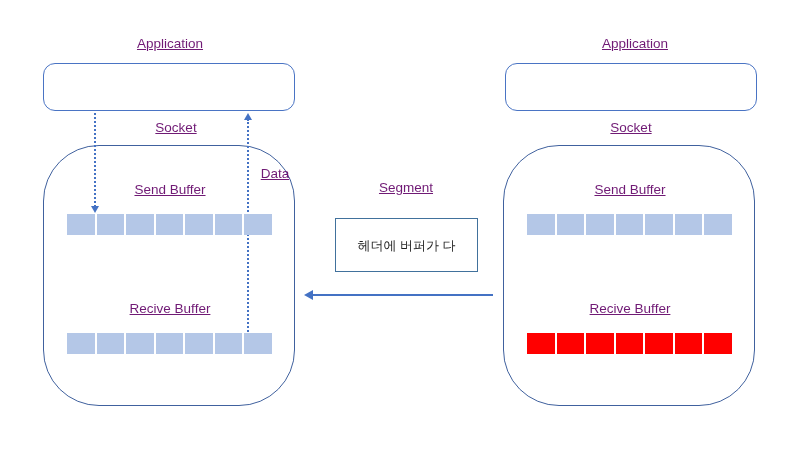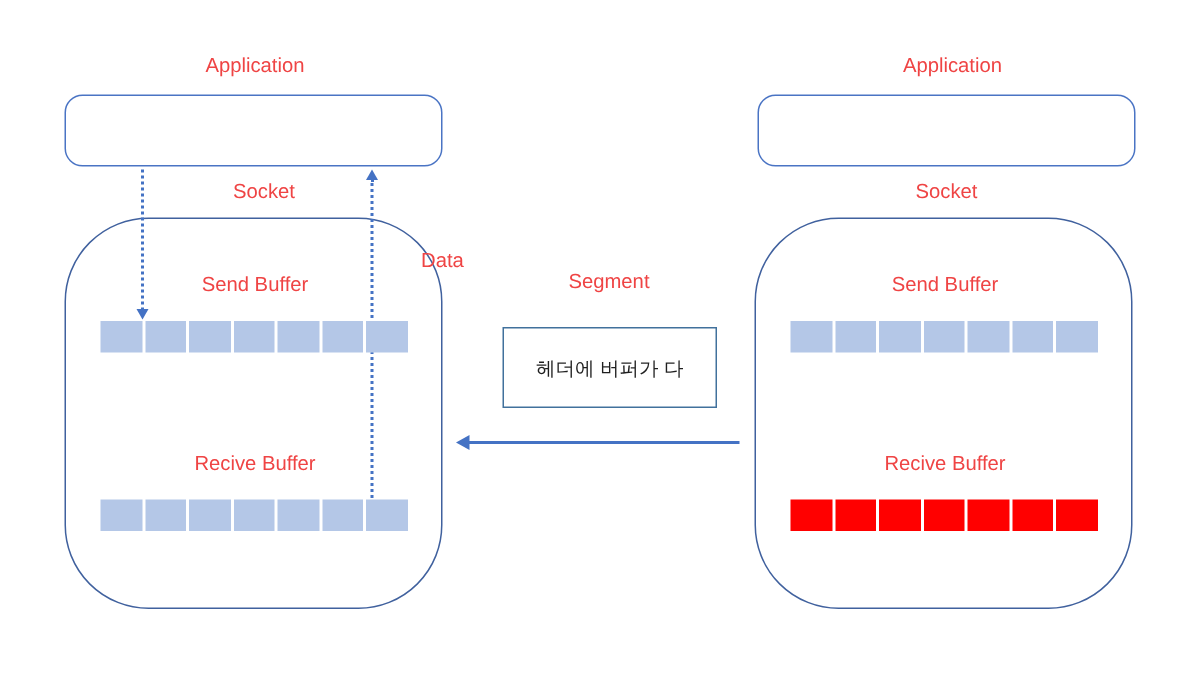--- a/index.html
+++ b/index.html
@@ -2,21 +2,21 @@
 <html><head>
 <meta charset="utf-8">
 <style>
   html,body{margin:0;padding:0;}
   body{
     width:800px;height:450px;position:relative;background:#ffffff;
     font-family:"Liberation Sans","DejaVu Sans",sans-serif;
     color:#1f1f1f;overflow:hidden;
   }
   .abs{position:absolute;}
-  .label{font-size:13.5px;text-align:center;white-space:nowrap;color:#ef4444;}
+  .label{font-size:13.5px;text-align:center;white-space:nowrap;color:#701a75;text-decoration:underline;}
   .app-box{
     width:252px;height:48px;border:1.5px solid #4a74c4;border-radius:12px;
     background:#ffffff;box-sizing:border-box;
   }
   .host-body{
     width:252px;height:261px;border:1.4px solid #40619e;border-radius:56px;
     background:#ffffff;box-sizing:border-box;
   }
   .cells{
     width:205px;height:21px;display:flex;gap:2px;
@@ -43,21 +43,21 @@
 <div class="abs label" style="left:76px;top:120px;width:200px;">Socket</div>
 
 <div class="abs host-body" style="left:43px;top:145px;"></div>
 
 <div class="abs vline" style="left:94px;top:113px;height:94px;"></div>
 <div class="abs head-down" style="left:91px;top:206px;"></div>
 
 <div class="abs vline" style="left:247px;top:119px;height:213px;"></div>
 <div class="abs head-up" style="left:244px;top:113px;"></div>
 
-<div class="abs label" style="left:255px;top:166px;width:40px;margin-left:20px;">Data</div>
+<div class="abs label" style="left:255px;top:166px;width:40px;">Data</div>
 
 <div class="abs label" style="left:70px;top:182px;width:200px;">Send Buffer</div>
 
 <div class="abs cells" style="left:67px;top:214px;">
     <div class="cell" style="background: rgb(180, 199, 231);"></div>
     <div class="cell" style="background: rgb(180, 199, 231);"></div>
     <div class="cell" style="background: rgb(180, 199, 231);"></div>
     <div class="cell" style="background: rgb(180, 199, 231);"></div>
     <div class="cell" style="background: rgb(180, 199, 231);"></div>
     <div class="cell" style="background: rgb(180, 199, 231);"></div>

